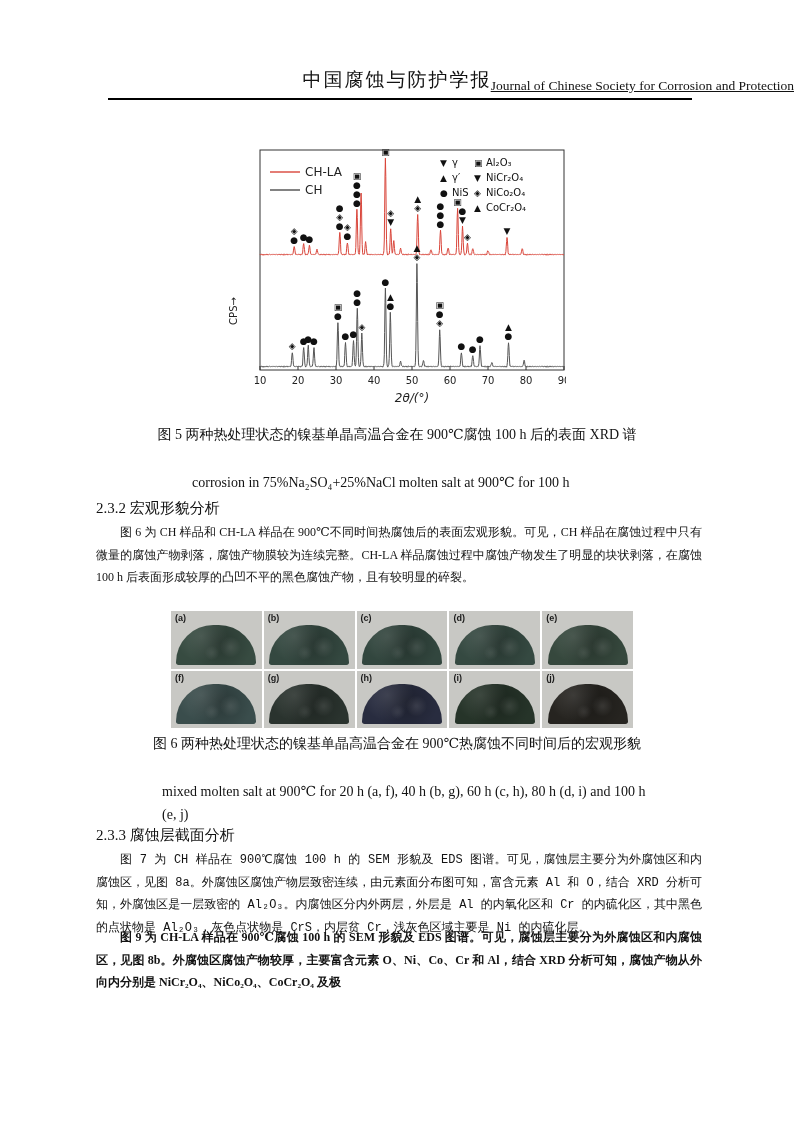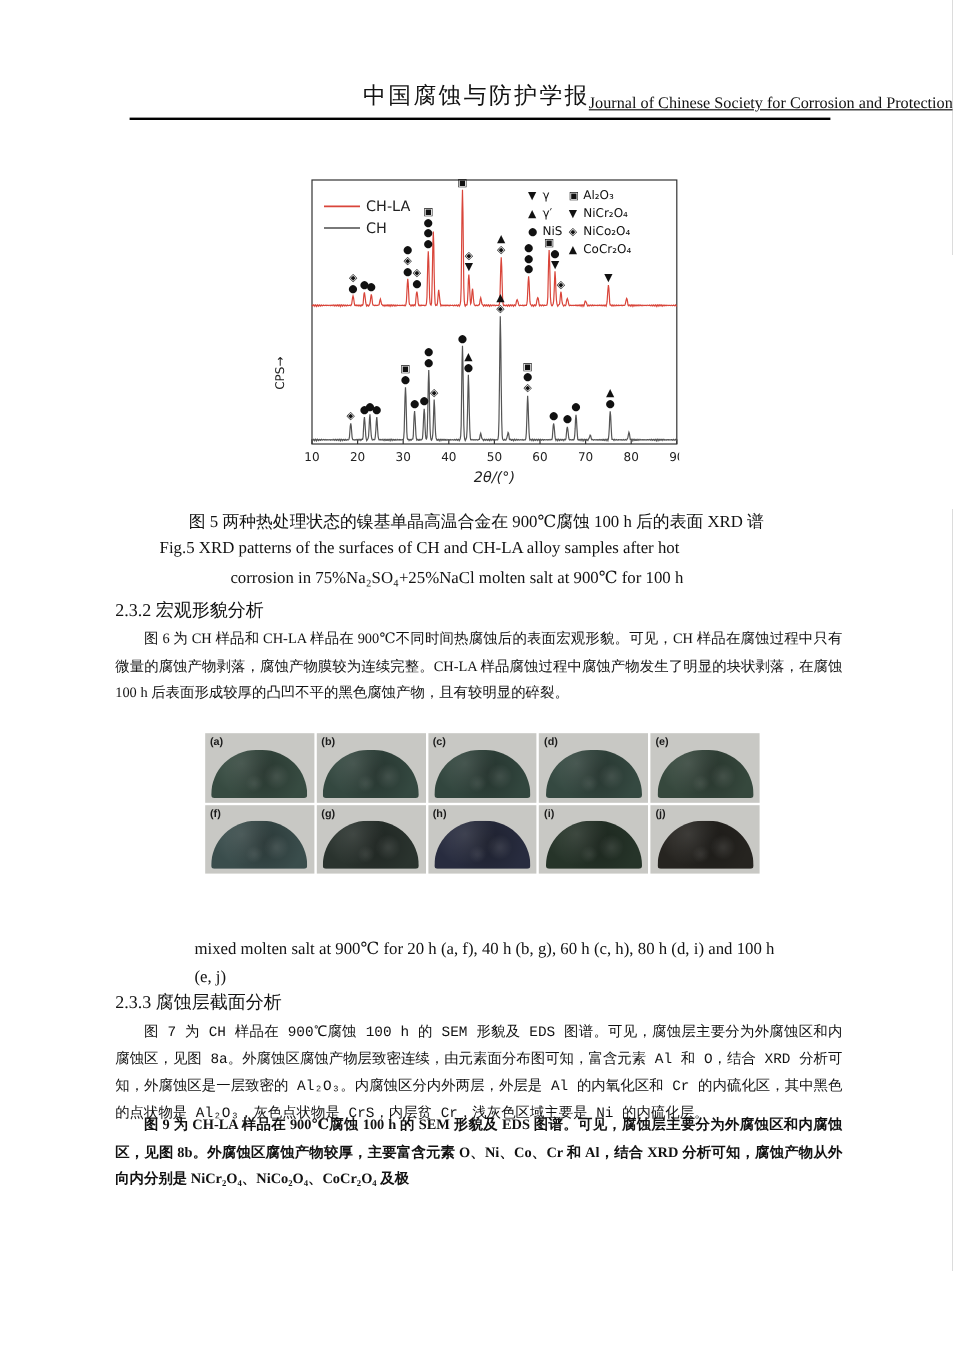--- a/index.html
+++ b/index.html
@@ -129,21 +129,20 @@
         <text x="248" y="35" font-size="9" fill="#111">▼</text>
         <text x="260" y="35" font-size="10" fill="#111">NiCr₂O₄</text>
         <text x="248" y="50" font-size="9" fill="#111">◈</text>
         <text x="260" y="50" font-size="10" fill="#111">NiCo₂O₄</text>
         <text x="248" y="65" font-size="9" fill="#111">▲</text>
         <text x="260" y="65" font-size="10" fill="#111">CoCr₂O₄</text>
       </svg>
   </div>
 
   <div class="cap-center" style="top:426px;">图 5  两种热处理状态的镍基单晶高温合金在 900℃腐蚀 100 h 后的表面 XRD 谱</div>
-  <div class="cap-left" style="top:450px;left:133px;">Fig.5 XRD patterns of the surfaces of CH and CH-LA alloy samples after hot</div>
   <div class="cap-left" style="top:474px;left:192px;">corrosion in 75%Na₂SO₄+25%NaCl molten salt at 900℃ for 100 h</div>
 
   <div class="sec-heading" style="top:499px;">2.3.2 宏观形貌分析</div>
   <div class="body-para" style="top:521px;">图 6 为 CH 样品和 CH-LA 样品在 900℃不同时间热腐蚀后的表面宏观形貌。可见，CH 样品在腐蚀过程中只有微量的腐蚀产物剥落，腐蚀产物膜较为连续完整。CH-LA 样品腐蚀过程中腐蚀产物发生了明显的块状剥落，在腐蚀 100 h 后表面形成较厚的凸凹不平的黑色腐蚀产物，且有较明显的碎裂。</div>
 
   <div class="fig6">
     <div class="cell">
         <span class="lbl">(a)</span>
         <div class="half" style="background-color: rgb(55, 75, 65);"></div>
       </div>
@@ -178,20 +177,21 @@
     <div class="cell">
         <span class="lbl">(i)</span>
         <div class="half" style="background-color: rgb(38, 52, 41);"></div>
       </div>
     <div class="cell">
         <span class="lbl">(j)</span>
         <div class="half" style="background-color: rgb(38, 36, 32);"></div>
       </div>
   </div>
 
+  <div class="cap-center" style="top:735px;">图 6  两种热处理状态的镍基单晶高温合金在 900℃热腐蚀不同时间后的宏观形貌</div>
   <div class="cap-left" style="top:783px;left:162px;">mixed molten salt at 900℃ for 20 h (a, f), 40 h (b, g), 60 h (c, h), 80 h (d, i) and 100 h</div>
   <div class="cap-left" style="top:807px;left:162px;">(e, j)</div>
 
   <div class="sec-heading" style="top:826px;">2.3.3 腐蚀层截面分析</div>
   <div class="body-para" style="top:849px;font-family:Liberation Mono, monospace;">图 7 为 CH 样品在 900℃腐蚀 100 h 的 SEM 形貌及 EDS 图谱。可见，腐蚀层主要分为外腐蚀区和内腐蚀区，见图 8a。外腐蚀区腐蚀产物层致密连续，由元素面分布图可知，富含元素 Al 和 O，结合 XRD 分析可知，外腐蚀区是一层致密的 Al₂O₃。内腐蚀区分内外两层，外层是 Al 的内氧化区和 Cr 的内硫化区，其中黑色的点状物是 Al₂O₃，灰色点状物是 CrS，内层贫 Cr，浅灰色区域主要是 Ni 的内硫化层。</div>
   <div class="body-para" style="top:926px;font-weight:bold;">图 9 为 CH-LA 样品在 900℃腐蚀 100 h 的 SEM 形貌及 EDS 图谱。可见，腐蚀层主要分为外腐蚀区和内腐蚀区，见图 8b。外腐蚀区腐蚀产物较厚，主要富含元素 O、Ni、Co、Cr 和 Al，结合 XRD 分析可知，腐蚀产物从外向内分别是 NiCr₂O₄、NiCo₂O₄、CoCr₂O₄ 及极</div>
 
 </div>
 
 </body></html>

